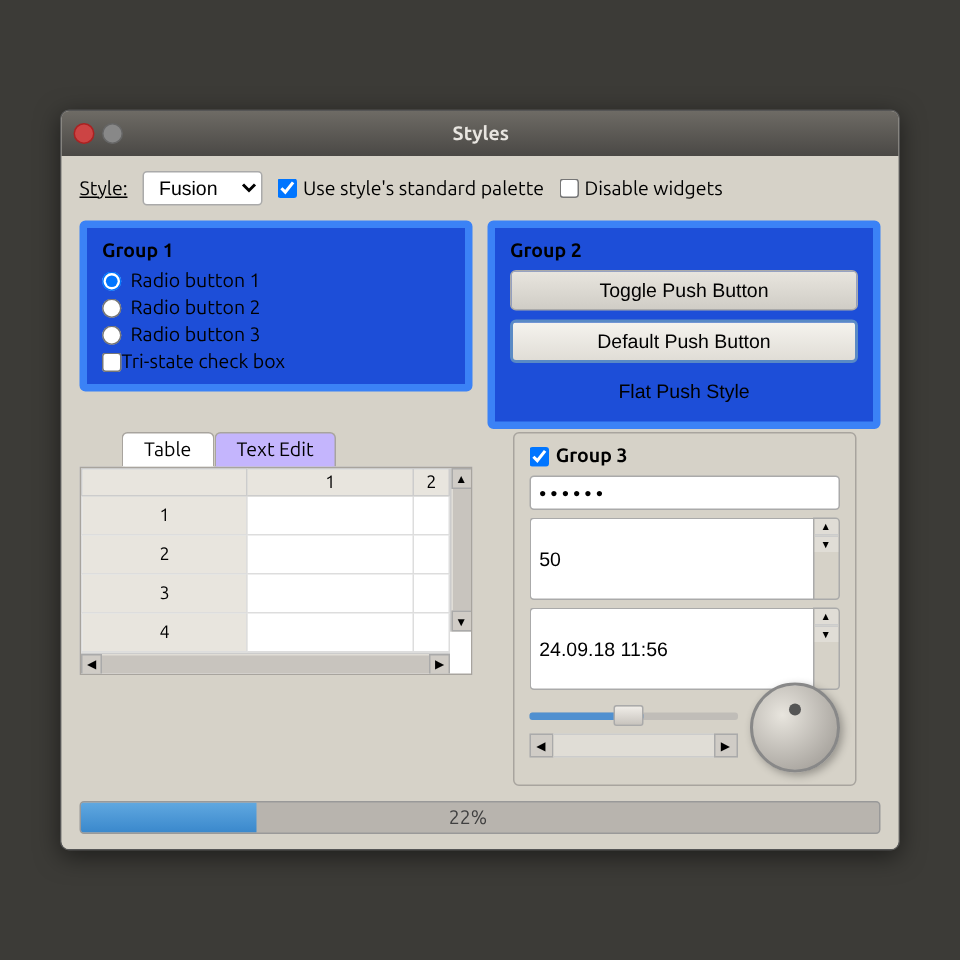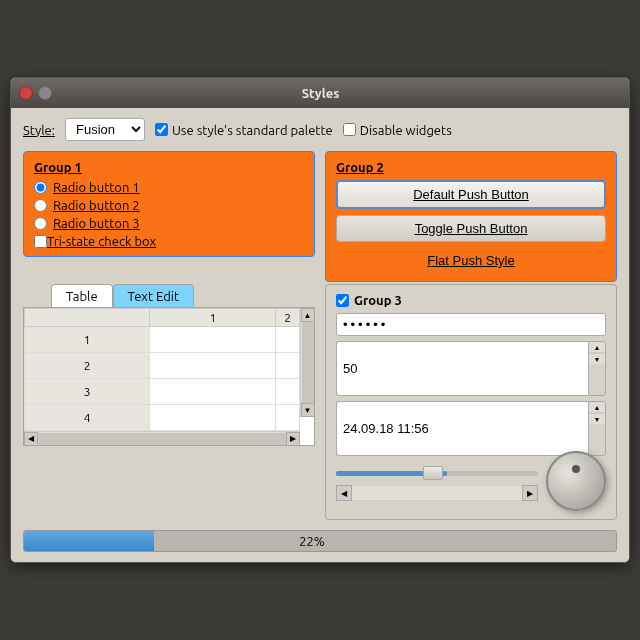--- a/index.html
+++ b/index.html
@@ -8,21 +8,21 @@
       font-size: 13px;
       background: #3c3b37;
       display: flex;
       justify-content: center;
       align-items: center;
       width: 640px;
       height: 640px;
       overflow: hidden;
     }
     .window {
-      width: 620px;
+      width: 560px;
       background: #d6d2c8;
       border: 1px solid #555;
       border-radius: 6px;
       box-shadow: 0 4px 16px rgba(0,0,0,0.5);
       overflow: hidden;
     }
     .titlebar {
       background: linear-gradient(to bottom, #6e6b65, #4a4845);
       padding: 5px 8px;
       display: flex;
@@ -83,25 +83,24 @@
     .checkbox-label input { cursor: pointer; }
     
     .main-content {
       display: flex;
       gap: 10px;
     }
     .left-col { flex: 1; display: flex; flex-direction: column; gap: 8px; }
     .right-col { flex: 1; display: flex; flex-direction: column; gap: 8px; }
     
     .group-box {
-      border: 1px solid #3b82f6;
-      background: #f97316;
+      border: 5px solid #3b82f6;
+      background: #1d4ed8;
       border-radius: 4px;
       padding: 8px 10px;
-      text-decoration: underline;
     }
     .group-title {
       font-size: 13px;
       font-weight: bold;
       margin-bottom: 6px;
     }
     
     .radio-item {
       display: flex;
       align-items: center;
@@ -147,32 +146,32 @@
       color: #000;
       box-shadow: none;
     }
     
     .bottom-content {
       display: flex;
       gap: 10px;
       margin-top: 2px;
     }
     .left-bottom { flex: 1; }
-    .right-bottom { flex: 1; display: flex; flex-direction: column; gap: 0; }
+    .right-bottom { flex: 1; display: flex; flex-direction: column; gap: 0; align-items: center; }
     
     .tab-bar {
       display: flex;
       gap: 0;
     }
     .tab {
       padding: 4px 14px;
       border: 1px solid #a8a49e;
       border-bottom: none;
       border-radius: 4px 4px 0 0;
-      background: #7dd3fc;
+      background: #c4b5fd;
       cursor: pointer;
       font-size: 13px;
     }
     .tab.active {
       background: white;
       font-weight: normal;
       margin-left: 28px;
     }
     .tab-content {
       border: 1px solid #a8a49e;
@@ -432,21 +431,21 @@
       height: 100%;
       background: linear-gradient(to bottom, #60a8e0, #3a88cc);
       width: 22%;
     }
     .progress-label {
       position: absolute;
       right: 8px;
       top: 50%;
       transform: translateY(-50%);
       font-size: 13px;
-      color: #000000;
+      color: #404040;
       width: 100%;
       text-align: center;
     }
   </style>
 </head>
 <body>
 
 <div class="window">
 
   <div class="titlebar">
@@ -495,22 +494,22 @@
             <input type="checkbox" style="">
             <span>Tri-state check box</span>
           </label>
         </div>
       </div>
 
       <div class="right-col">
         <div class="group-box">
           <div class="group-title">Group 2</div>
           <div class="group2-buttons">
+            <button class="push-btn toggle-push-btn">Toggle Push Button</button>
             <button class="push-btn default-push-btn">Default Push Button</button>
-            <button class="push-btn toggle-push-btn">Toggle Push Button</button>
             <button class="push-btn flat-push-btn">Flat Push Style</button>
           </div>
         </div>
       </div>
     </div>
 
     <div class="bottom-content">
 
       <div class="left-bottom">
         <div class="tab-bar">

